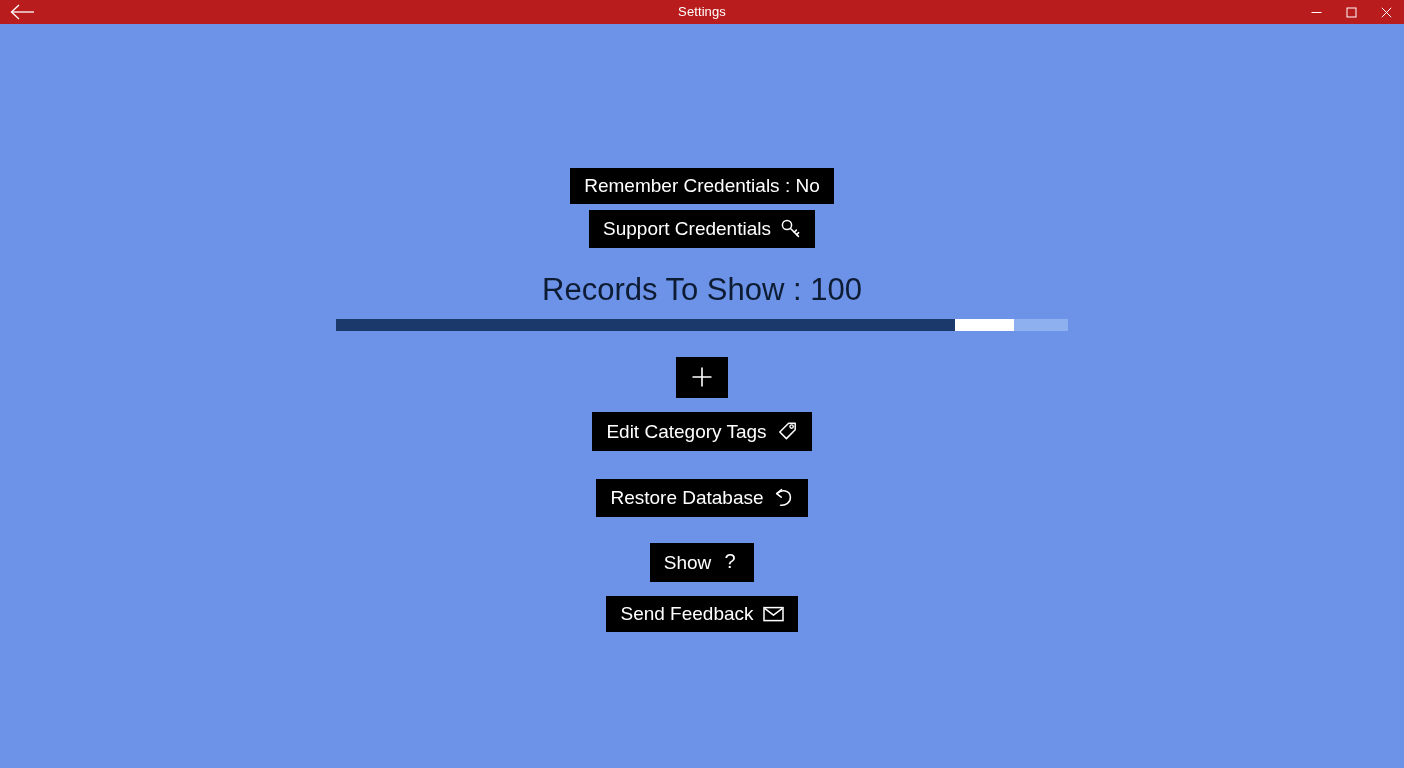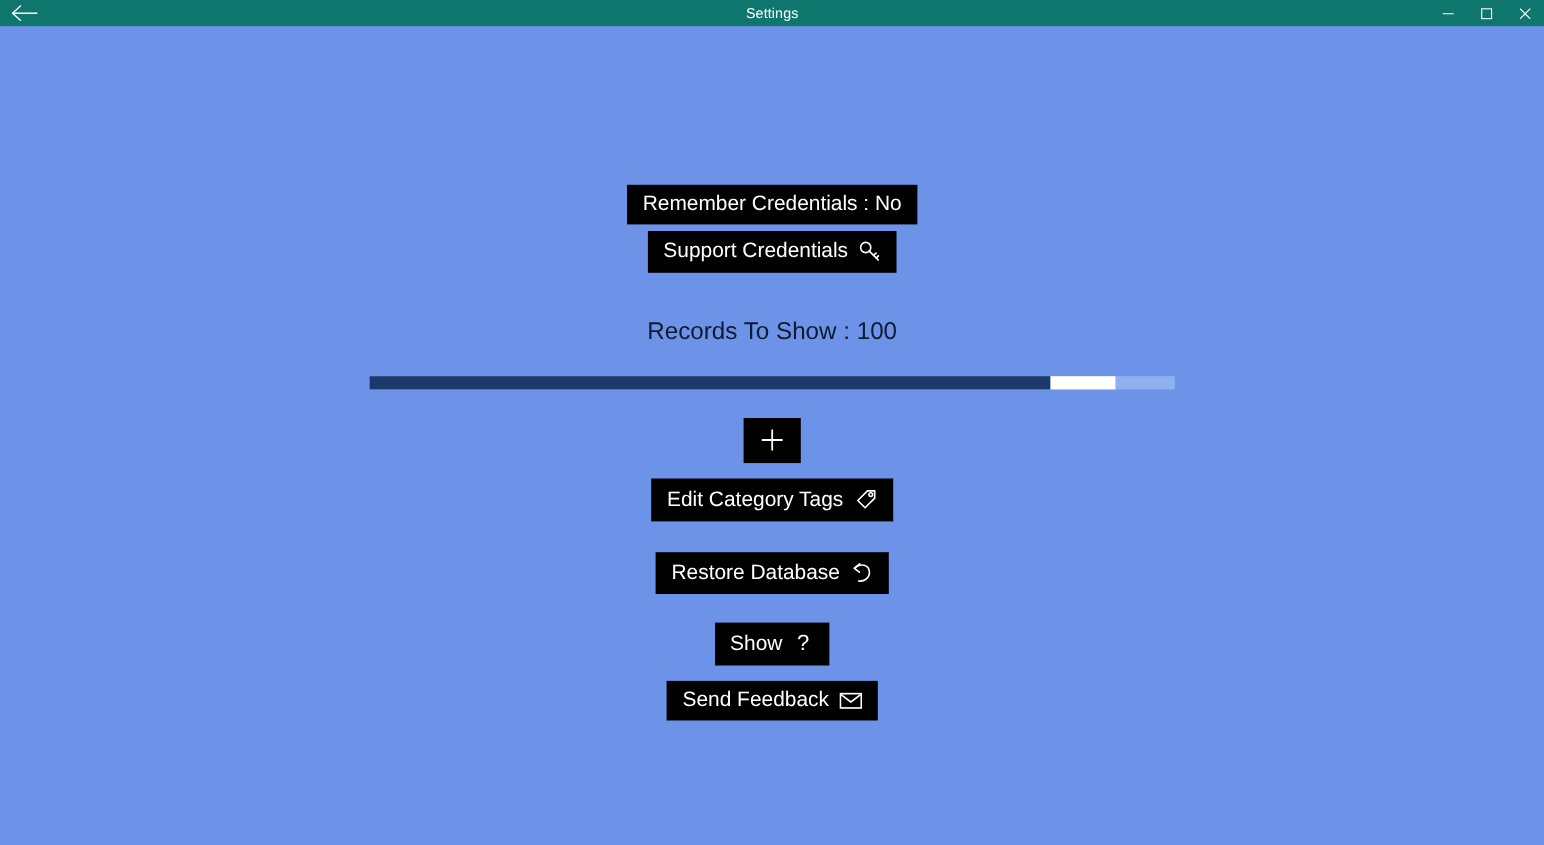--- a/index.html
+++ b/index.html
@@ -12,21 +12,21 @@
     overflow: hidden;
     background: #6d93e8;
     font-family: "Liberation Sans", sans-serif;
     -webkit-font-smoothing: antialiased;
   }
 
   
   .titlebar {
     position: relative;
     height: 24px;
-    background: #0f766e;
+    background: #b91c1c;
     display: flex;
     align-items: center;
     justify-content: center;
   }
   .back-btn {
     position: absolute;
     left: 0;
     top: 0;
     width: 46px;
     height: 24px;
@@ -99,23 +99,23 @@
   }
   .btn .ico svg { display: block; }
 
   .gap-sm { height: 6px; }
   .gap-md { height: 14px; }
   .gap-lg { height: 26px; }
 
   
   .records-label {
     color: #0d1b33;
-    font-size: 22px;
+    font-size: 31px;
     line-height: 1;
-    margin: 16px;
+    margin: 0;
     padding: 0;
     user-select: none;
   }
   .slider-wrap {
     width: 732px;
     height: 12px;
     position: relative;
     cursor: pointer;
   }
   .slider-track {

